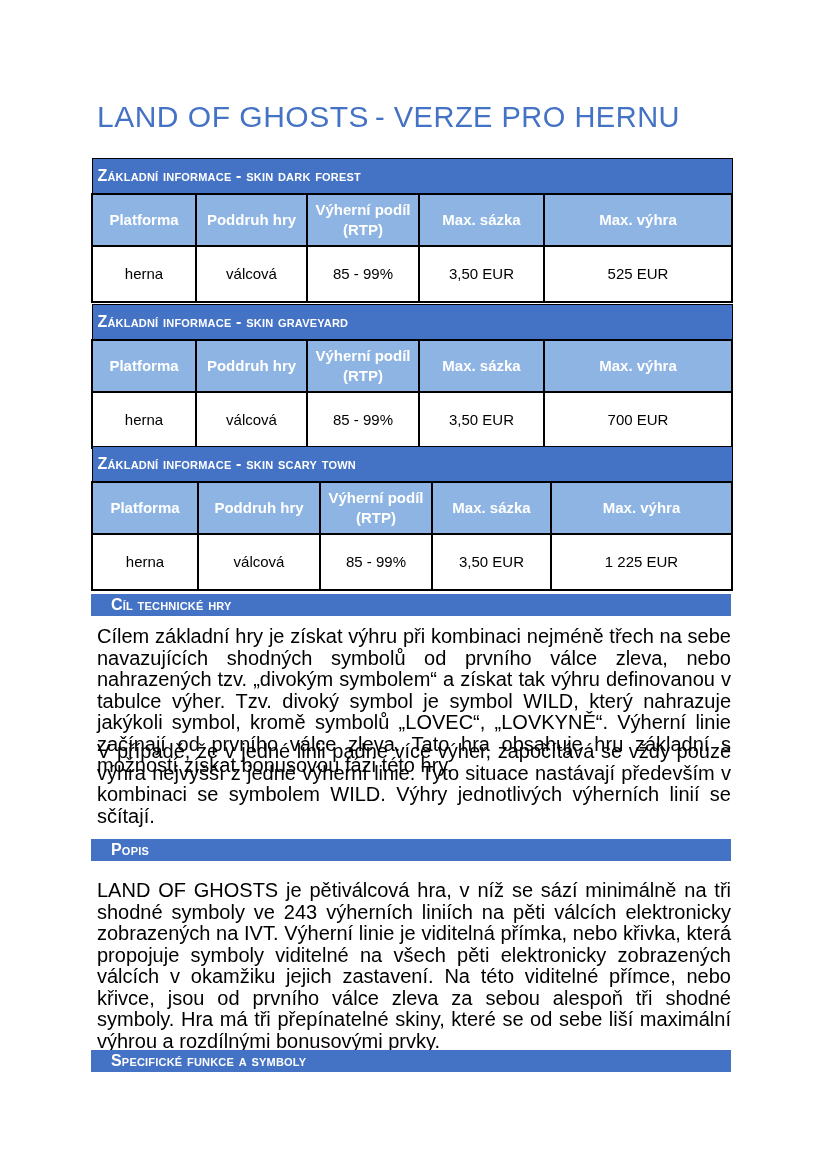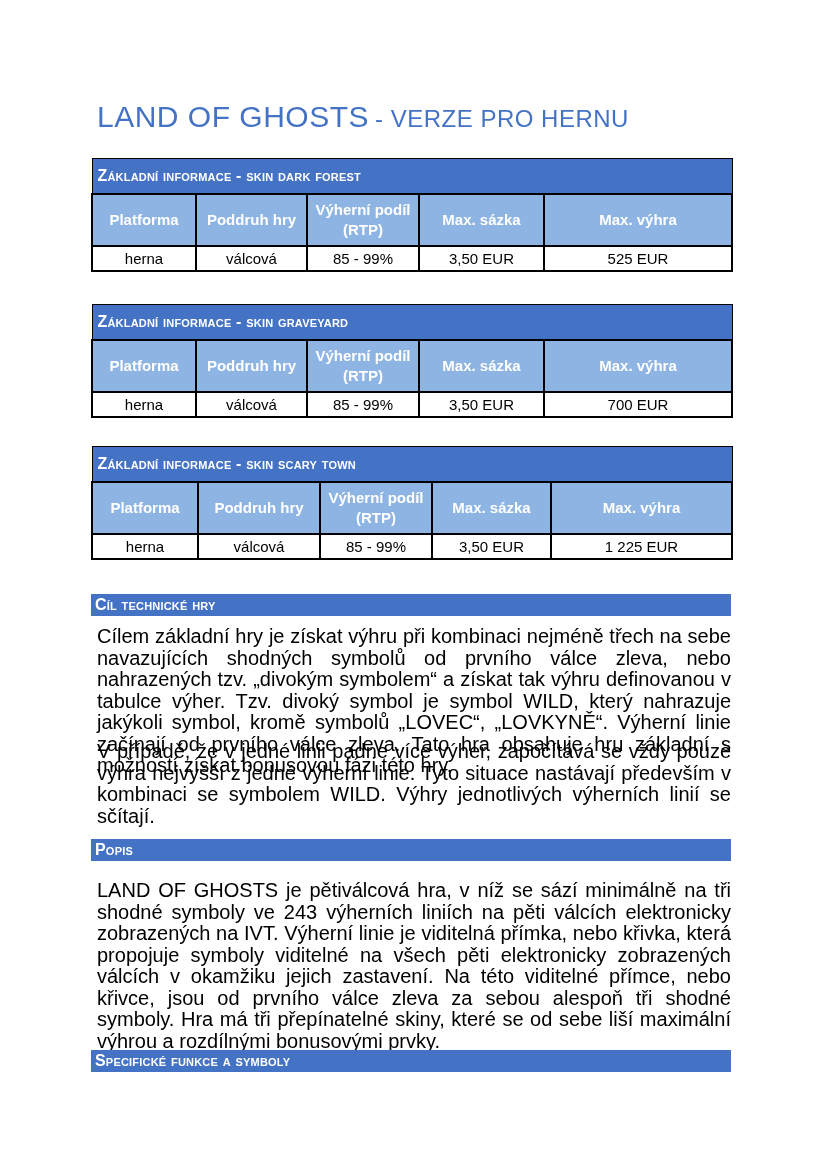--- a/index.html
+++ b/index.html
@@ -12,21 +12,21 @@
     overflow:hidden;
   }
   
   .doc-title{
     position:absolute;left:97px;top:96px;margin:0;
     font-weight:400;white-space:nowrap;
     color:var(--title-blue,#4472C4);
     line-height:40px;
   }
   .title-main{font-size:30px;letter-spacing:0.5px;}
-  .title-suffix{font-size:24px;letter-spacing:0.5px;margin-left:6px;}
+  .title-suffix{font-size:29px;letter-spacing:0.5px;margin-left:6px;}
 
   
   .info-table{
     position:absolute;left:91px;width:640px;
     border-collapse:collapse;table-layout:fixed;
   }
   .info-table.t1{top:158px;}
   .info-table.t2{top:304px;border-radius:25px;}
   .info-table.t3{top:446px;}
   .table-bar{
@@ -41,32 +41,32 @@
   }
   .head-row th{
     background:var(--header-cell-blue,#8DB4E2);
     color:#ffffff;font-weight:700;font-size:15px;line-height:20px;
     height:52px;text-align:center;vertical-align:middle;
     border:2px solid var(--table-border,#000);
     padding:0 4px;box-sizing:border-box;
   }
   .data-row td{
     background:#ffffff;color:var(--body-text,#000);
-    font-size:15px;height:25px;text-align:center;vertical-align:middle;
+    font-size:15px;height:56px;text-align:center;vertical-align:middle;
     border:2px solid var(--table-border,#000);
     padding:0 2px;box-sizing:border-box;
   }
 
   
   .section-bar{
     position:absolute;left:91px;width:640px;height:22px;
     background:var(--bar-blue,#4472C4);
     color:#ffffff;font-weight:700;font-size:16px;line-height:21px;
     font-variant:small-caps;letter-spacing:0.2px;
-    padding-left:4px;box-sizing:border-box;
+    padding-left:20px;box-sizing:border-box;
   }
   .bar-cil{top:594px;}
   .bar-popis{top:839px;}
   .bar-spec{top:1050px;}
 
   
   .body-par{
     position:absolute;left:97px;width:634px;margin:0;
     font-size:20px;line-height:21.5px;
     text-align:justify;color:var(--body-text,#000);

